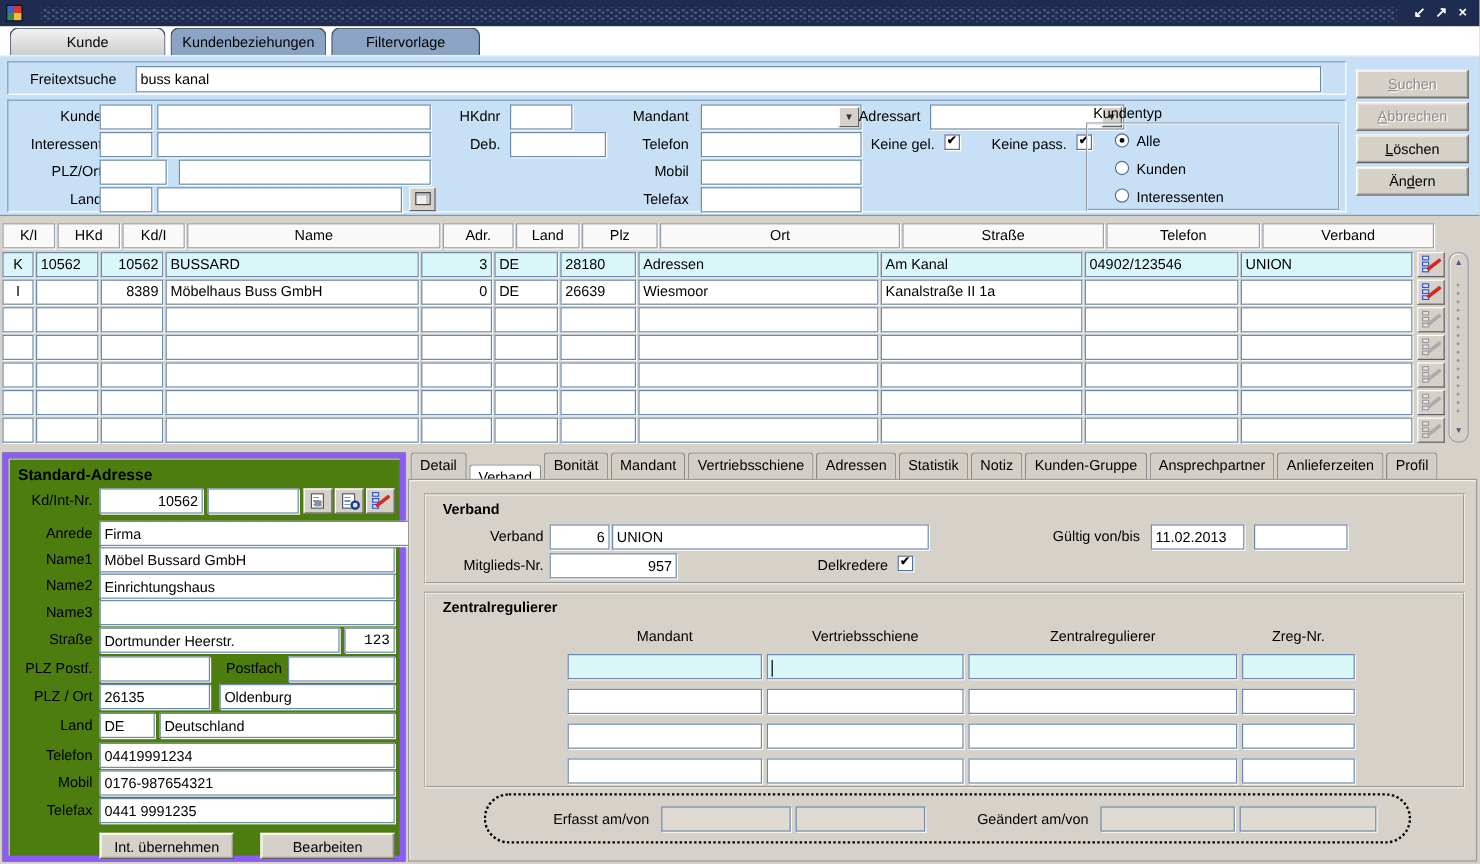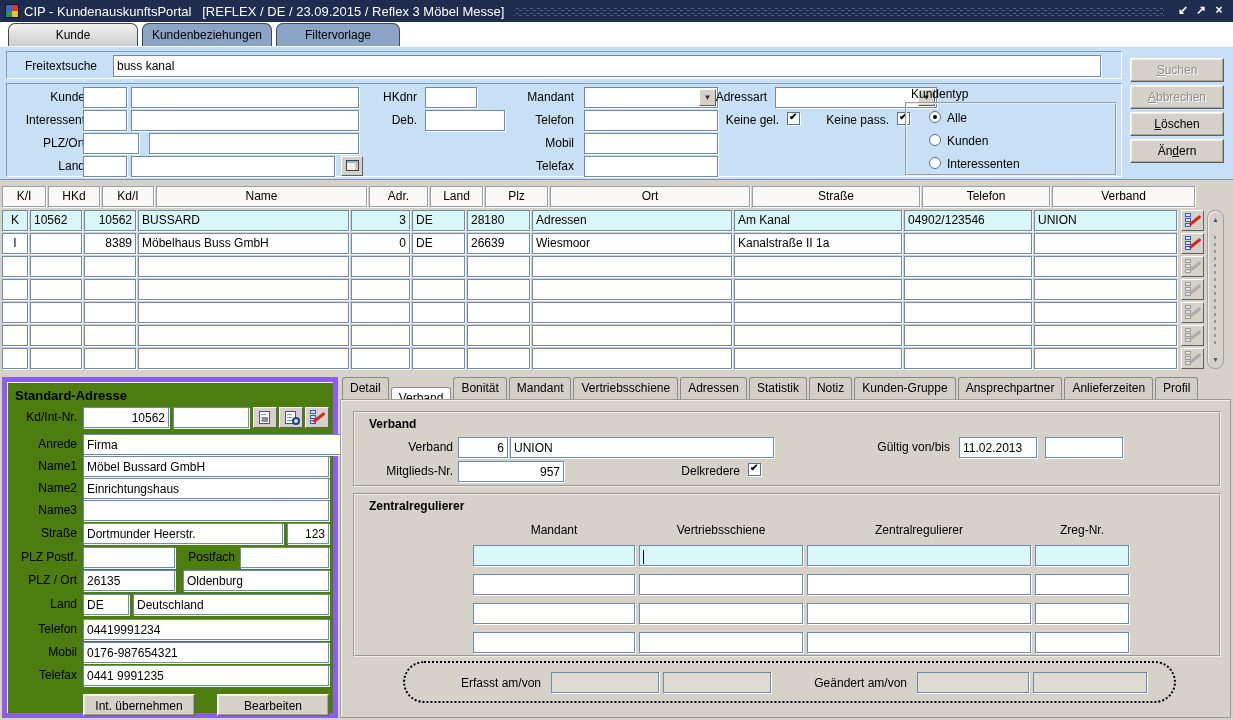--- a/index.html
+++ b/index.html
@@ -109,21 +109,20 @@
   .zhead { position:absolute; text-align:center; }
   .pill { position:absolute; border:2px dotted #000; border-radius:22px; }
   .caret { display:inline-block; width:1px; height:14px; background:#000; vertical-align:middle; }
   u { text-decoration:underline; }
 </style>
 </head>
 <body>
 
 <div class="titlebar">
   <div class="appicon"></div>
-  <div class="titletext">CIP - KundenauskunftsPortal   [REFLEX / DE / 23.09.2015 / Reflex 3 Möbel Messe]</div>
   <div class="tdots"></div>
   <span class="wbtn">↙</span>
   <span class="wbtn">↗</span>
   <span class="wbtn">×</span>
 </div>
 
 <div class="maintabs">
   <div class="mtab active">Kunde</div>
   <div class="mtab">Kundenbeziehungen</div>
   <div class="mtab" style="width:124px">Filtervorlage</div>
@@ -390,21 +389,21 @@
   <input class="fld" style="left: 76px; top: 74px; width: 246px;" value="Möbel Bussard GmbH">
 
   <div class="lbl" style="left:0;top:99px;width:70px">Name2</div>
   <input class="fld" style="left: 76px; top: 96px; width: 246px;" value="Einrichtungshaus">
 
   <div class="lbl" style="left:0;top:121px;width:70px">Name3</div>
   <input class="fld" style="left: 76px; top: 118px; width: 246px;">
 
   <div class="lbl" style="left:0;top:144px;width:70px">Straße</div>
   <input class="fld" style="left: 76px; top: 141px; width: 200px;" value="Dortmunder Heerstr.">
-  <input class="fld num" style="left: 280px; top: 141px; width: 42px;" value="123">
+  <input class="fld num" style="left: 280px; top: 141px; width: 42px; font-family: Liberation Mono, monospace;" value="123">
 
   <div class="lbl" style="left:0;top:168px;width:70px">PLZ Postf.</div>
   <input class="fld" style="left: 76px; top: 165px; width: 92px;">
   <div class="lbl" style="left:170px;top:168px;width:58px">Postfach</div>
   <input class="fld" style="left: 233px; top: 165px; width: 89px;">
 
   <div class="lbl" style="left:0;top:191px;width:70px">PLZ / Ort</div>
   <input class="fld" style="left: 76px; top: 188px; width: 92px;" value="26135">
   <input class="fld" style="left: 176px; top: 188px; width: 146px;" value="Oldenburg">
 

